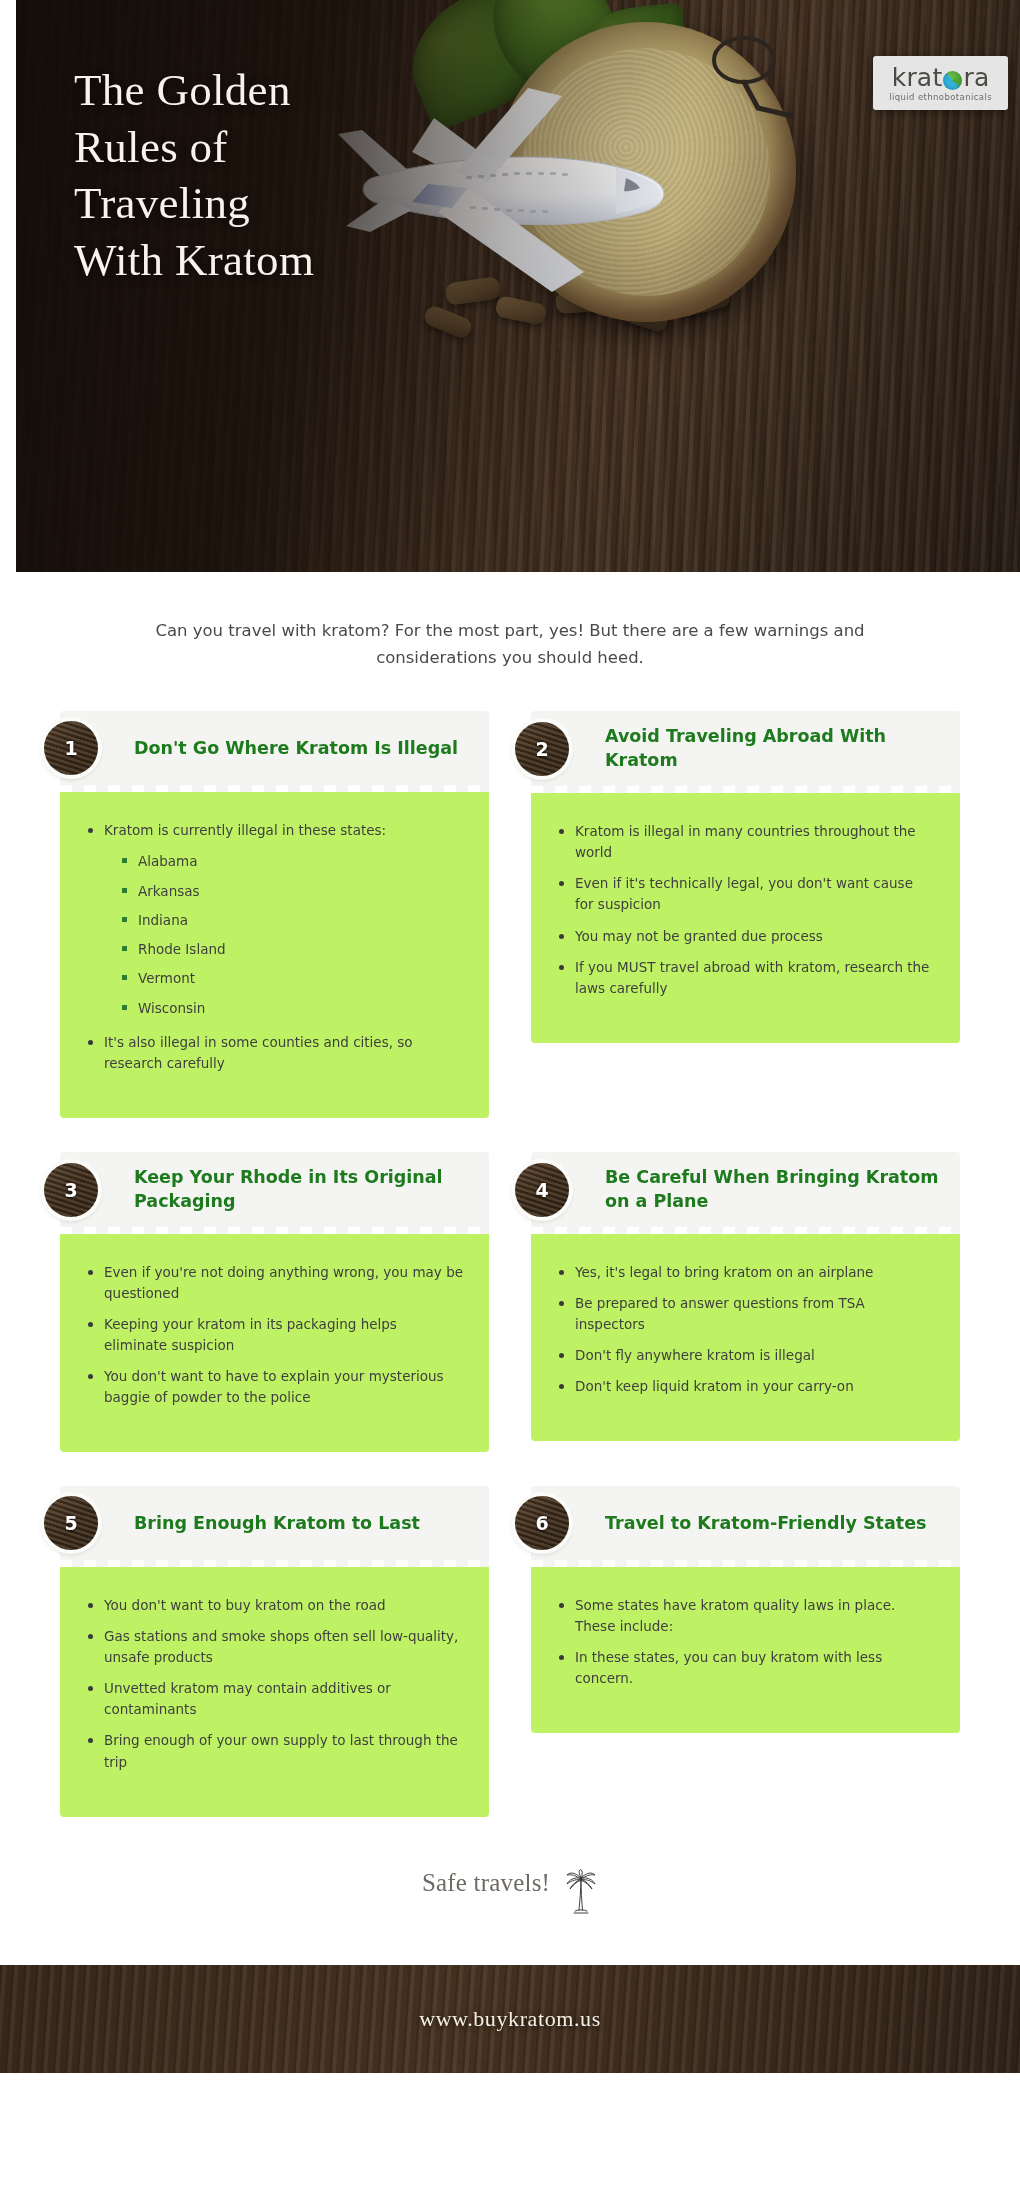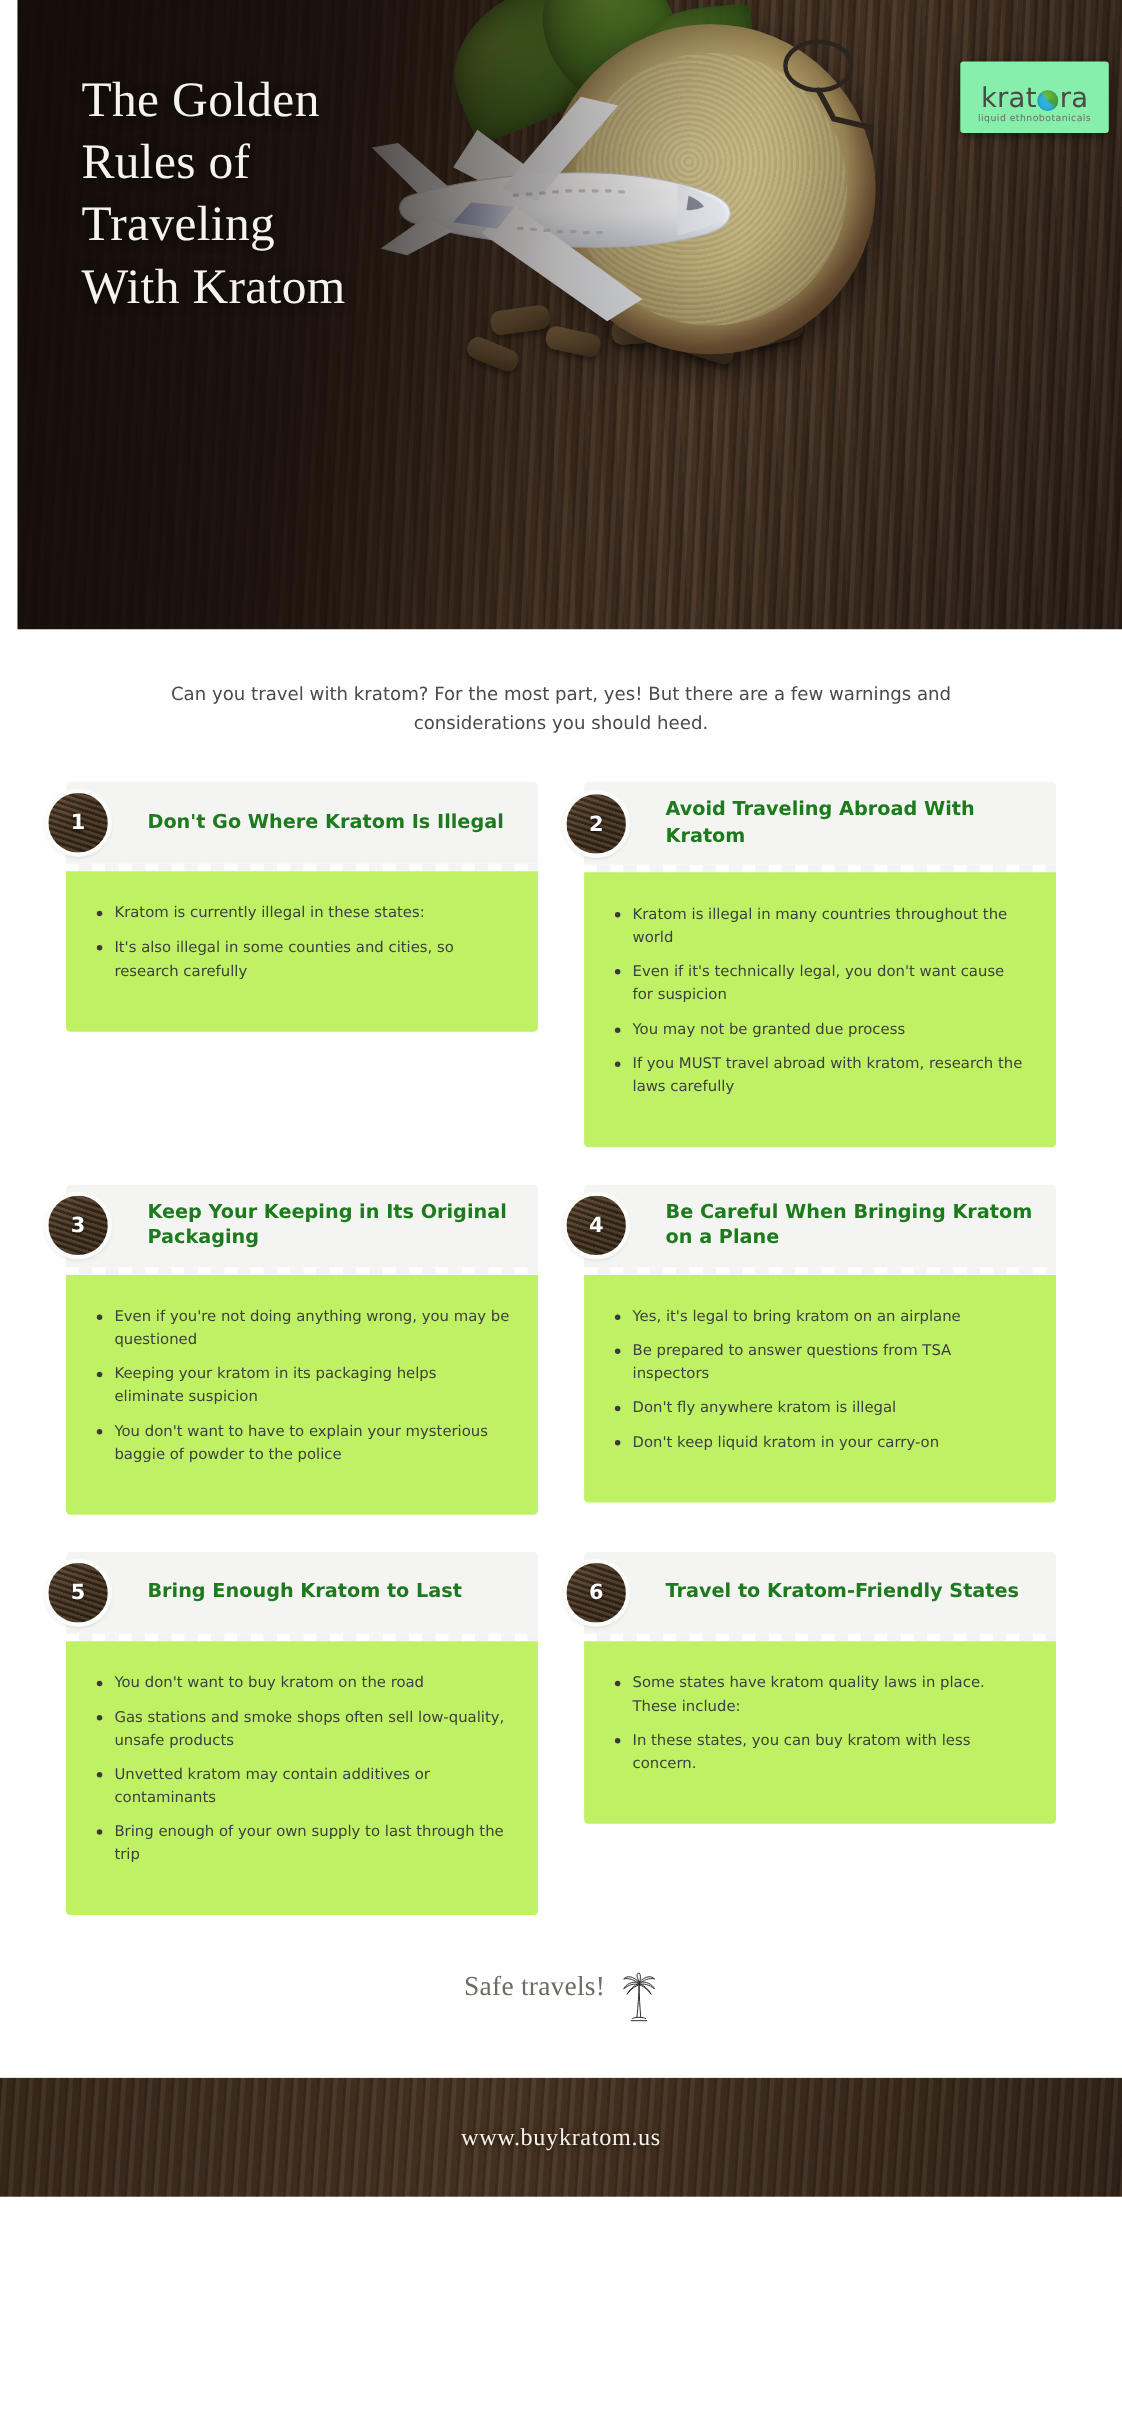--- a/index.html
+++ b/index.html
@@ -103,22 +103,22 @@
     font-weight: 400;
     letter-spacing: 0.3px;
     text-shadow: 0 2px 10px rgba(0,0,0,0.75);
     z-index: 5;
   }
 
   
   .logo-badge {
     position: absolute;
     right: 28px; top: 56px;
-    background: #86efac;
-    padding: 20px 16px 8px 16px;
+    background: #e5e5e5;
+    padding: 9px 16px 8px 16px;
     border-radius: 3px;
     box-shadow: 0 2px 8px rgba(0,0,0,0.4);
     z-index: 6;
     text-align: right;
   }
   .logo-word {
     font-family: "DejaVu Sans", sans-serif;
     font-size: 25px;
     color: #4d4a45;
     letter-spacing: 0.2px;
@@ -403,20 +403,28 @@
     <div class="card">
       <div class="card-head">
         <div class="badge">1</div>
         <div class="card-title">Don't Go Where Kratom Is Illegal</div>
       </div>
       <div class="divider"></div>
       <div class="card-body">
         <ul class="lvl1">
           <li>
             <span>Kratom is currently illegal in these states:</span>
+            <ul class="lvl2">
+              <li>Alabama</li>
+              <li>Arkansas</li>
+              <li>Indiana</li>
+              <li>Rhode Island</li>
+              <li>Vermont</li>
+              <li>Wisconsin</li>
+            </ul>
           </li>
           <li>It's also illegal in some counties and cities, so research carefully</li>
         </ul>
       </div>
     </div>
 
     <div class="card">
       <div class="card-head">
         <div class="badge">2</div>
         <div class="card-title">Avoid Traveling Abroad With Kratom</div>
@@ -428,21 +436,21 @@
           <li>Even if it's technically legal, you don't want cause for suspicion</li>
           <li>You may not be granted due process</li>
           <li>If you MUST travel abroad with kratom, research the laws carefully</li>
         </ul>
       </div>
     </div>
 
     <div class="card">
       <div class="card-head">
         <div class="badge">3</div>
-        <div class="card-title">Keep Your Keeping in Its Original Packaging</div>
+        <div class="card-title">Keep Your Rhode in Its Original Packaging</div>
       </div>
       <div class="divider"></div>
       <div class="card-body">
         <ul class="lvl1">
           <li>Even if you're not doing anything wrong, you may be questioned</li>
           <li>Keeping your kratom in its packaging helps eliminate suspicion</li>
           <li>You don't want to have to explain your mysterious baggie of powder to the police</li>
         </ul>
       </div>
     </div>

